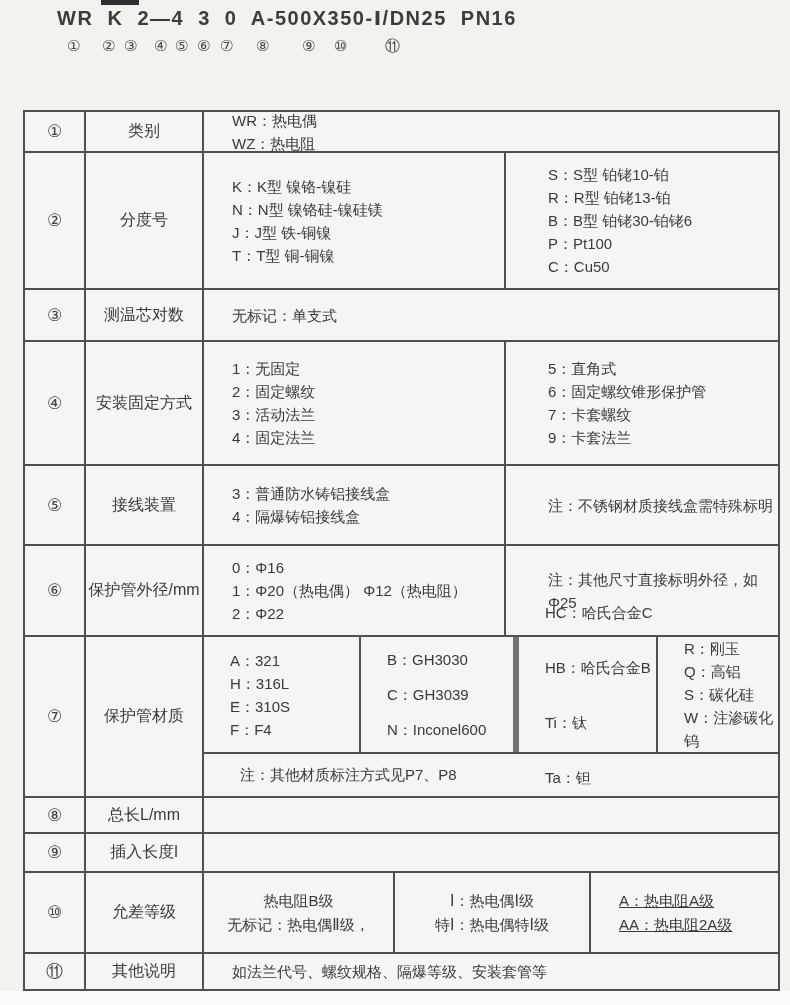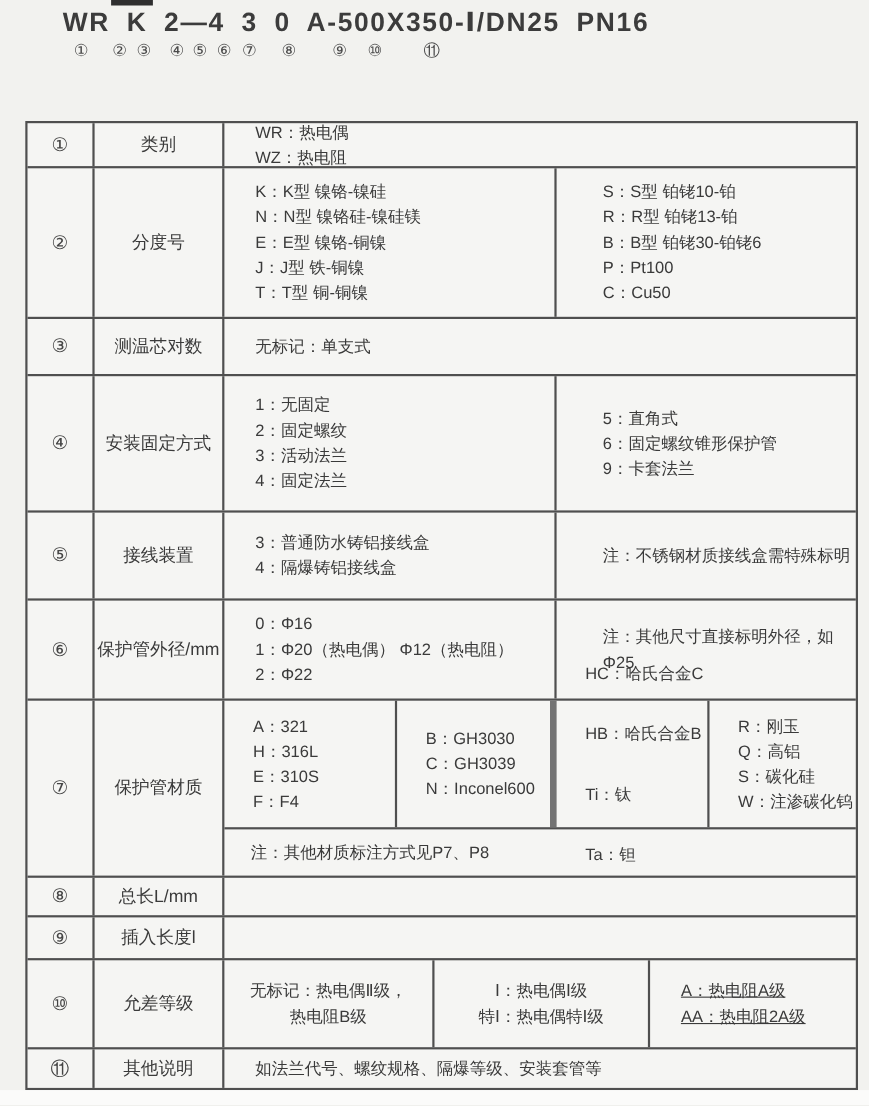--- a/index.html
+++ b/index.html
@@ -6,21 +6,21 @@
   html,body { background:#e9e9e7; }
   .page {
     position:relative; width:790px; height:1005px;
     background:#f2f2ef;
     font-family:"Liberation Sans","DejaVu Sans",sans-serif;
     color:#3a3a3a; overflow:hidden;
   }
   .frag { position:absolute; left:101px; top:0; width:38px; height:5px; background:#2f2f2f; }
   .title {
     position:absolute; left:57px; top:6px;
-    font-size:24px; font-weight:bold; color:#3c3c3c;
+    font-size:20px; font-weight:bold; color:#3c3c3c;
     letter-spacing:1.5px; word-spacing:7px; white-space:nowrap;
   }
   .markers { position:absolute; left:0; top:37px; width:790px; height:20px; }
   .markers span { position:absolute; font-size:15px; color:#4a4a4a; }
   .m1{left:67px} .m2{left:102px} .m3{left:124px} .m4{left:154px} .m5{left:175px}
   .m6{left:197px} .m7{left:220px} .m8{left:256px} .m9{left:302px} .m10{left:334px}
   .m11{left:385px}
 
   .tbl {
     position:absolute; left:23px; top:110px; width:757px;
@@ -39,23 +39,23 @@
   .content { flex:1; border-left:2px solid #4f4f4f; display:flex; }
   .pane { display:flex; flex-direction:column; justify-content:center; font-size:15px; line-height:23px; }
   .pL { width:300px; flex:none; padding-left:28px; }
   .pR { flex:1; border-left:2px solid #4f4f4f; padding-left:42px; }
   .h1{height:39px} .h2{height:137px} .h3{height:52px} .h4{height:124px}
   .h5{height:80px} .h6{height:91px} .h8{height:36px} .h9{height:39px}
   .h10{height:81px} .h11{height:37px}
   .r7wrap { flex:1; border-left:2px solid #4f4f4f; display:flex; flex-direction:column; }
   .r7top { display:flex; height:115px; }
   .r7top .pane { padding-left:26px; }
-  .c71{width:155px;flex:none;} .c72{width:141px;flex:none;border-left:2px solid #4f4f4f;}
+  .c71{width:155px;flex:none;} .c72{width:154px;flex:none;border-left:2px solid #4f4f4f;gap:12px;}
   .c73{width:143px;flex:none;border-left:6px solid #737373;gap:32px;} .c74{flex:1;border-left:2px solid #4f4f4f;}
-  .r7note { height:44px; border-top:2px solid #4f4f4f; display:flex; align-items:center; padding-left:24px; font-size:15px; }
+  .r7note { height:44px; border-top:2px solid #4f4f4f; display:flex; align-items:center; padding-left:36px; font-size:15px; }
   .r10c { display:flex; flex-direction:column; justify-content:center; font-size:15px; line-height:24px; }
   .c101 { width:189px; flex:none; text-align:center; }
   .c102 { width:196px; flex:none; border-left:2px solid #4f4f4f; text-align:center; }
   .c103 { flex:1; border-left:2px solid #4f4f4f; padding-left:28px;text-decoration:underline; }
   .gap1 { margin-right:55px; }
   .single { align-items:flex-start; }
   .bottom-strip { position:absolute; left:0; bottom:0; width:790px; height:14px; background:#fbfbfa; }
 </style>
 </head>
 <body>
@@ -92,21 +92,20 @@
       </div>
     </div>
 
     <div class="row h2">
       <div class="num">②</div>
       <div class="lbl">分度号</div>
       <div class="content">
         <div class="pane pL">
           <div>K：K型 镍铬-镍硅</div>
           <div>N：N型 镍铬硅-镍硅镁</div>
-          <div>E：E型 镍铬-铜镍</div>
           <div>J：J型 铁-铜镍</div>
           <div>T：T型 铜-铜镍</div>
         </div>
         <div class="pane pR">
           <div>S：S型 铂铑10-铂</div>
           <div>R：R型 铂铑13-铂</div>
           <div>B：B型 铂铑30-铂铑6</div>
           <div>P：Pt100</div>
           <div>C：Cu50</div>
         </div>
@@ -129,20 +128,21 @@
       <div class="content">
         <div class="pane pL">
           <div>1：无固定</div>
           <div>2：固定螺纹</div>
           <div>3：活动法兰</div>
           <div>4：固定法兰</div>
         </div>
         <div class="pane pR">
           <div>5：直角式</div>
           <div>6：固定螺纹锥形保护管</div>
+          <div>7：卡套螺纹</div>
           <div>9：卡套法兰</div>
         </div>
       </div>
     </div>
 
     <div class="row h5">
       <div class="num">⑤</div>
       <div class="lbl">接线装置</div>
       <div class="content">
         <div class="pane pL">
@@ -217,22 +217,22 @@
       <div class="content">
         <div class="pane pL" style="width:100%;"></div>
       </div>
     </div>
 
     <div class="row h10">
       <div class="num">⑩</div>
       <div class="lbl">允差等级</div>
       <div class="content">
         <div class="r10c c101">
+          <div>热电阻B级</div>
           <div>无标记：热电偶Ⅱ级，</div>
-          <div>热电阻B级</div>
         </div>
         <div class="r10c c102">
           <div>Ⅰ：热电偶Ⅰ级</div>
           <div>特Ⅰ：热电偶特Ⅰ级</div>
         </div>
         <div class="r10c c103">
           <div>A：热电阻A级</div>
           <div>AA：热电阻2A级</div>
         </div>
       </div>

